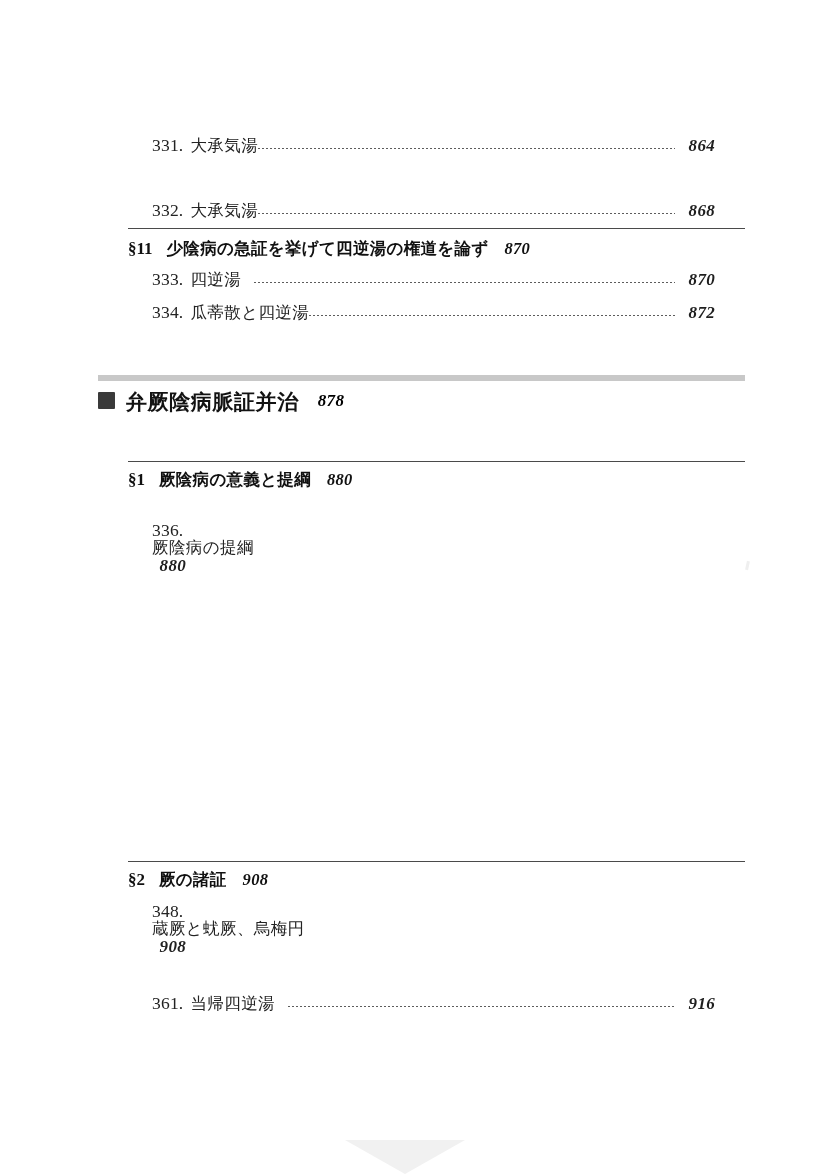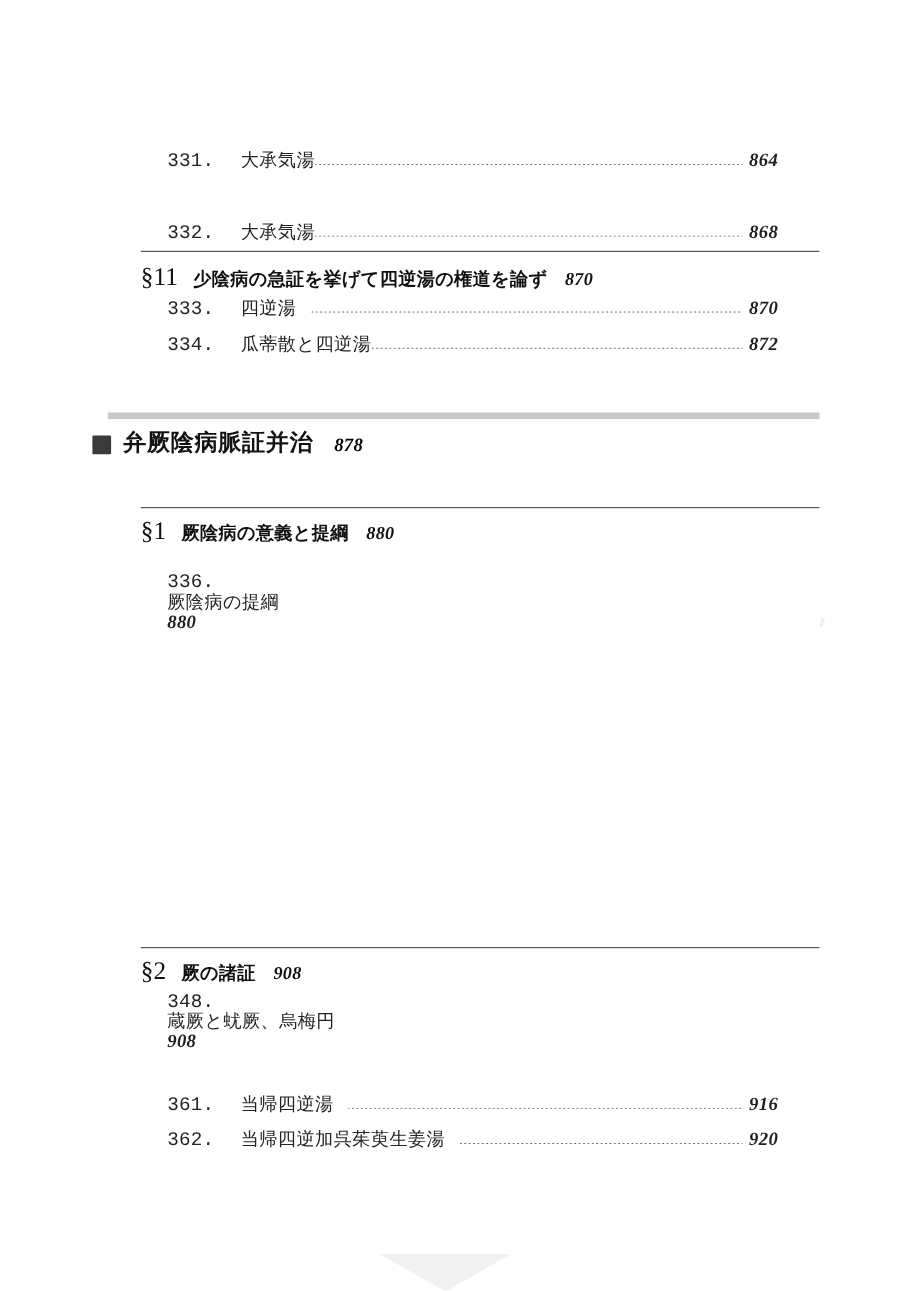--- a/index.html
+++ b/index.html
@@ -29,23 +29,23 @@
     left: 152px;
     width: 563px;               
     display: flex;
     align-items: baseline;
     font-size: 17.5px;
     line-height: 1;
     color: #232323;
     white-space: nowrap;
   }
   .toc-entry .num {
-    font-family: Liberation Mono, monospace;
+    font-family: Liberation Serif, serif;
     letter-spacing: 0.2px;
-    margin-right: 24px;
+    margin-right: 7px;
   }
   .toc-entry .title {
     font-family: "DejaVu Sans", "Liberation Sans", sans-serif;
     font-size: 16.5px;
     letter-spacing: 0.4px;
   }
   .toc-entry .leader {
     flex: 1 1 auto;
     position: relative;
     height: 1px;
@@ -63,20 +63,21 @@
     background-size: 4px 2px;
     background-repeat: repeat-x;
   }
   .toc-entry .pageno {
     font-family: "Liberation Serif", "DejaVu Serif", serif;
     font-style: italic;
     font-weight: bold;
     font-size: 17px;
     letter-spacing: 0.3px;
     min-width: 34px;
+    text-align: right;
     color: #1f1f1f;
   }
   
   .toc-entry.gap-lead .leader { margin-left: 13px; }
   .toc-entry.tight-lead .leader { margin-left: 0px; }
 
   
   .sec-rule {
     position: absolute;
     left: 128px;
@@ -92,22 +93,22 @@
     white-space: nowrap;
     font-family: "DejaVu Sans", "Liberation Sans", sans-serif;
     font-weight: bold;
     font-size: 16.5px;
     color: #111111;
     letter-spacing: 0.3px;
     line-height: 1;
   }
   .sec-head .sec-mark {
     font-family: "Liberation Serif", "DejaVu Serif", serif;
-    font-weight: normal;
-    font-size: 23px;
+    font-weight: bold;
+    font-size: 17px;
     margin-right: 14px;
     letter-spacing: 0px;
   }
   .sec-head .sec-title { }
   .sec-head .sec-page {
     font-family: "Liberation Serif", "DejaVu Serif", serif;
     font-style: italic;
     font-weight: bold;
     font-size: 16.5px;
     margin-left: 16px;
@@ -117,23 +118,23 @@
   
   .chapter-rule {
     position: absolute;
     left: 98px;
     width: 647px;               
     height: 6px;
     background: #c8c8c8;
   }
   .chapter-head {
     position: absolute;
-    left: 84px;
+    left: 98px;
     display: flex;
-    align-items: flex-end;
+    align-items: flex-start;
     white-space: nowrap;
     line-height: 1;
   }
   .chapter-head .chap-square {
     width: 17px;
     height: 17px;
     background: #3a3a3a;
     border-radius: 1px;
     margin-right: 11px;
     flex: 0 0 auto;
@@ -254,22 +255,16 @@
   </div>
 
 
   <div class="toc-entry gap-lead" style="top:995px;">
     <span class="num">361.</span>
     <span class="title">当帰四逆湯</span>
     <span class="leader"></span>
     <span class="pageno">916</span>
   </div>
 
-  <div class="toc-entry gap-lead" style="top:1027px;">
-    <span class="num">362.</span>
-    <span class="title">当帰四逆加呉茱萸生姜湯</span>
-    <span class="leader"></span>
-    <span class="pageno">920</span>
-  </div>
 
   <div class="fold-mark"></div>
 
 </div>
 
 </body></html>

